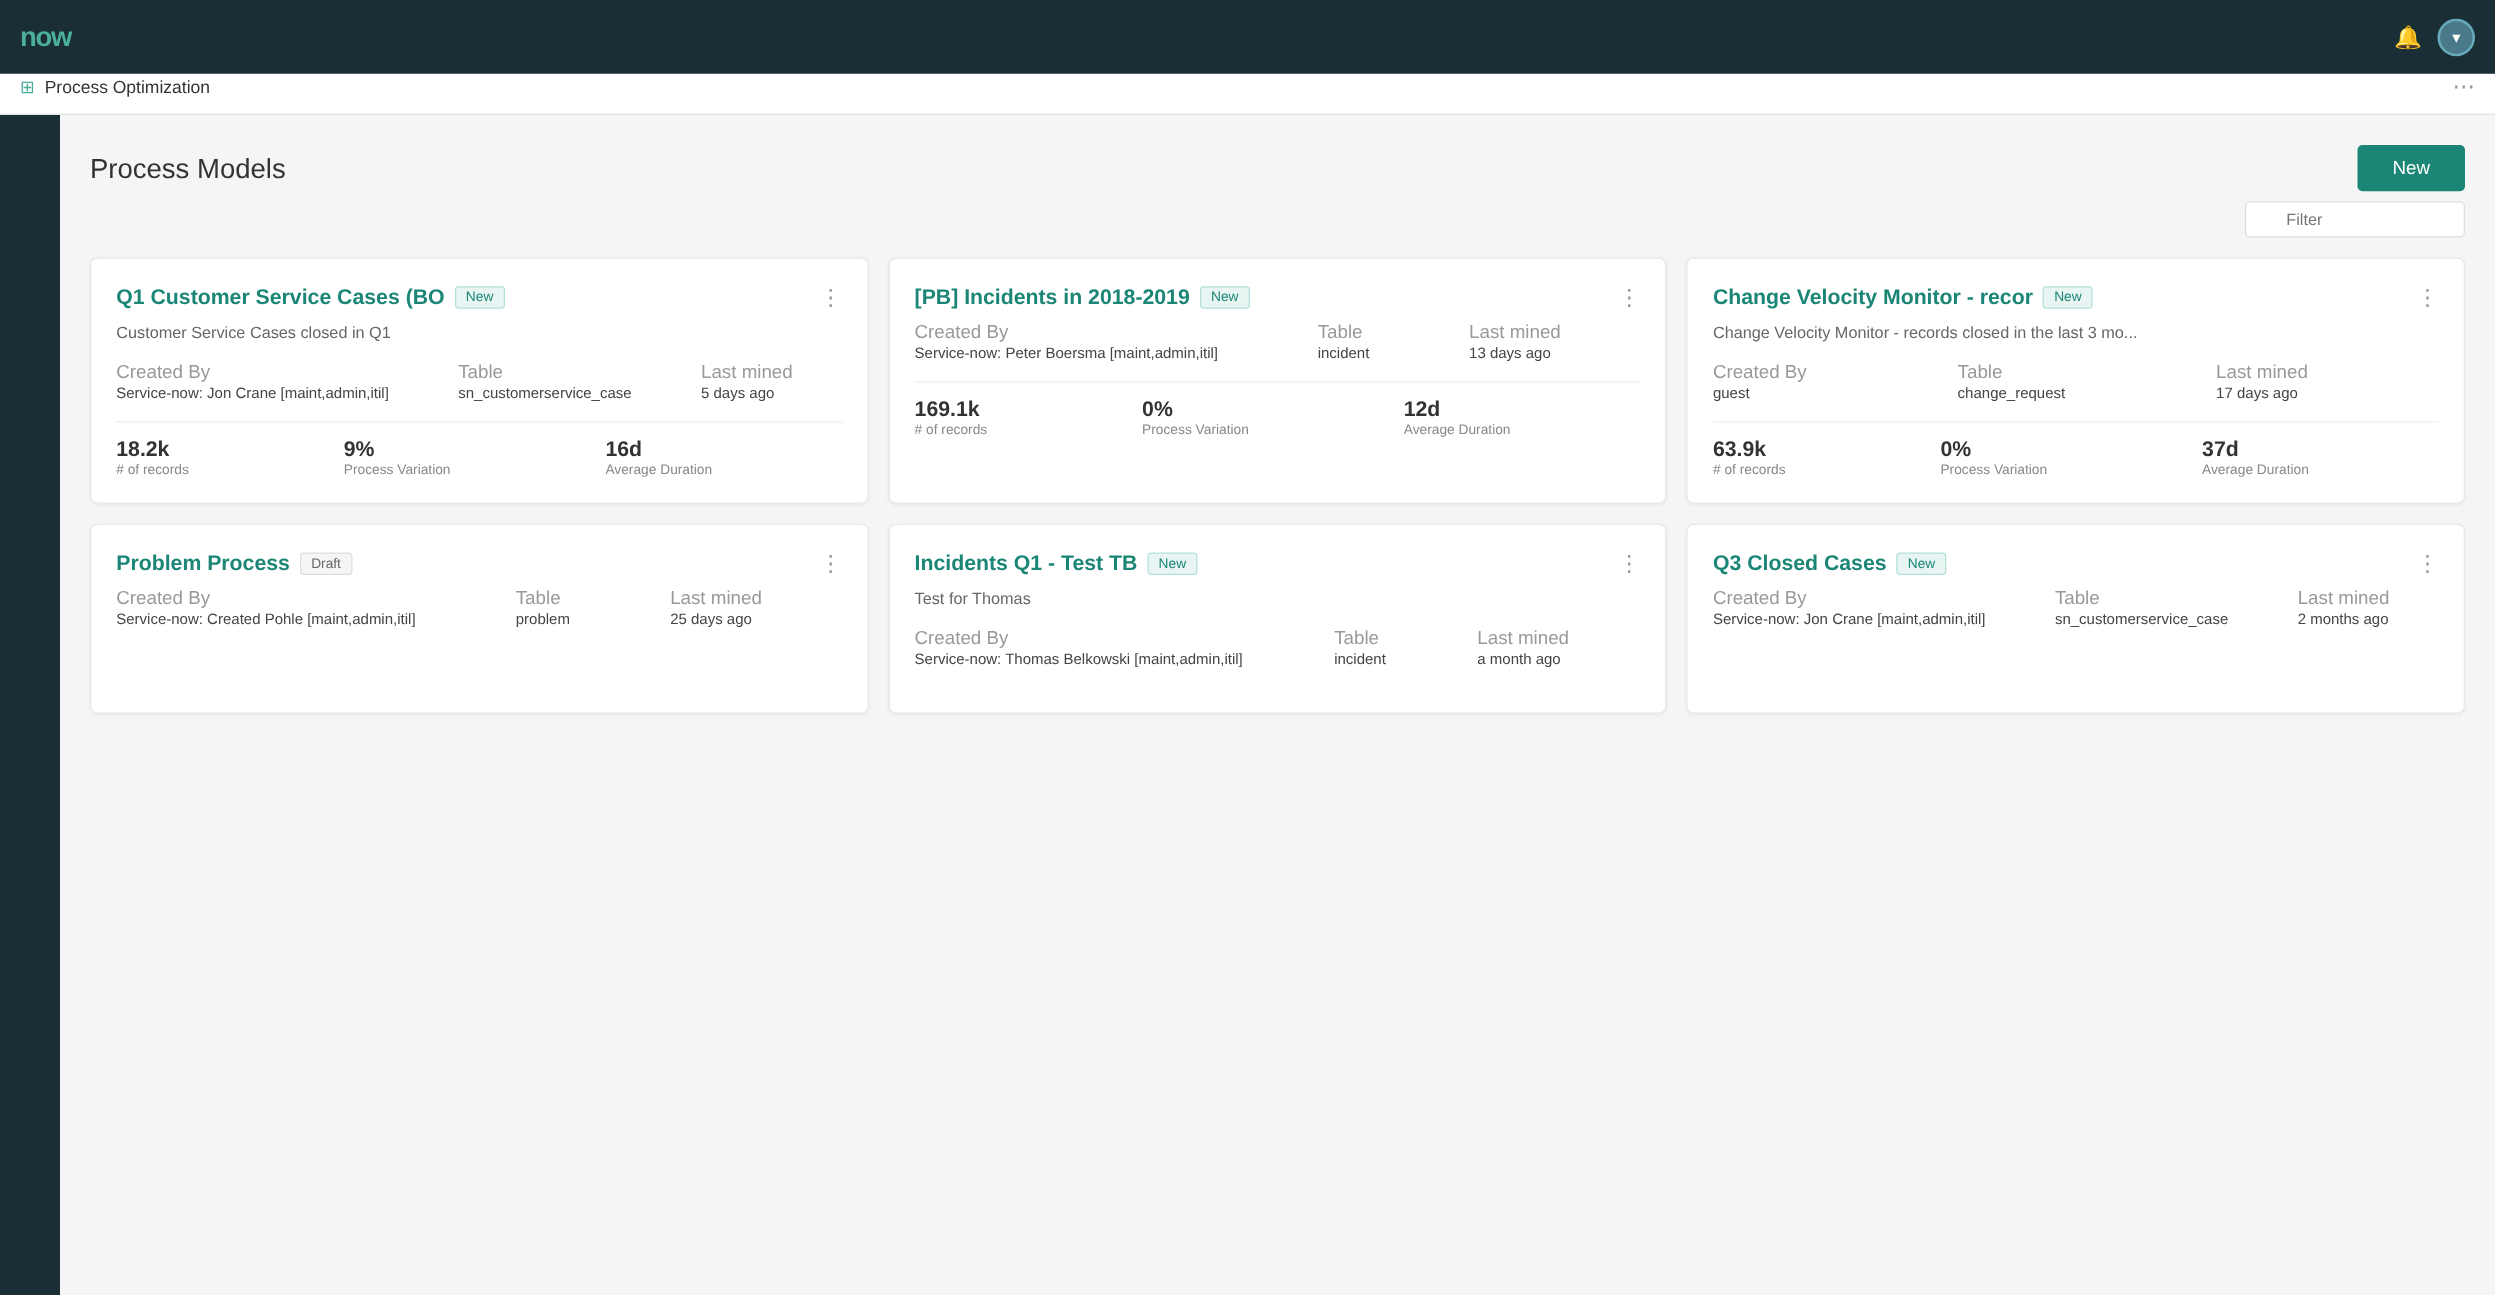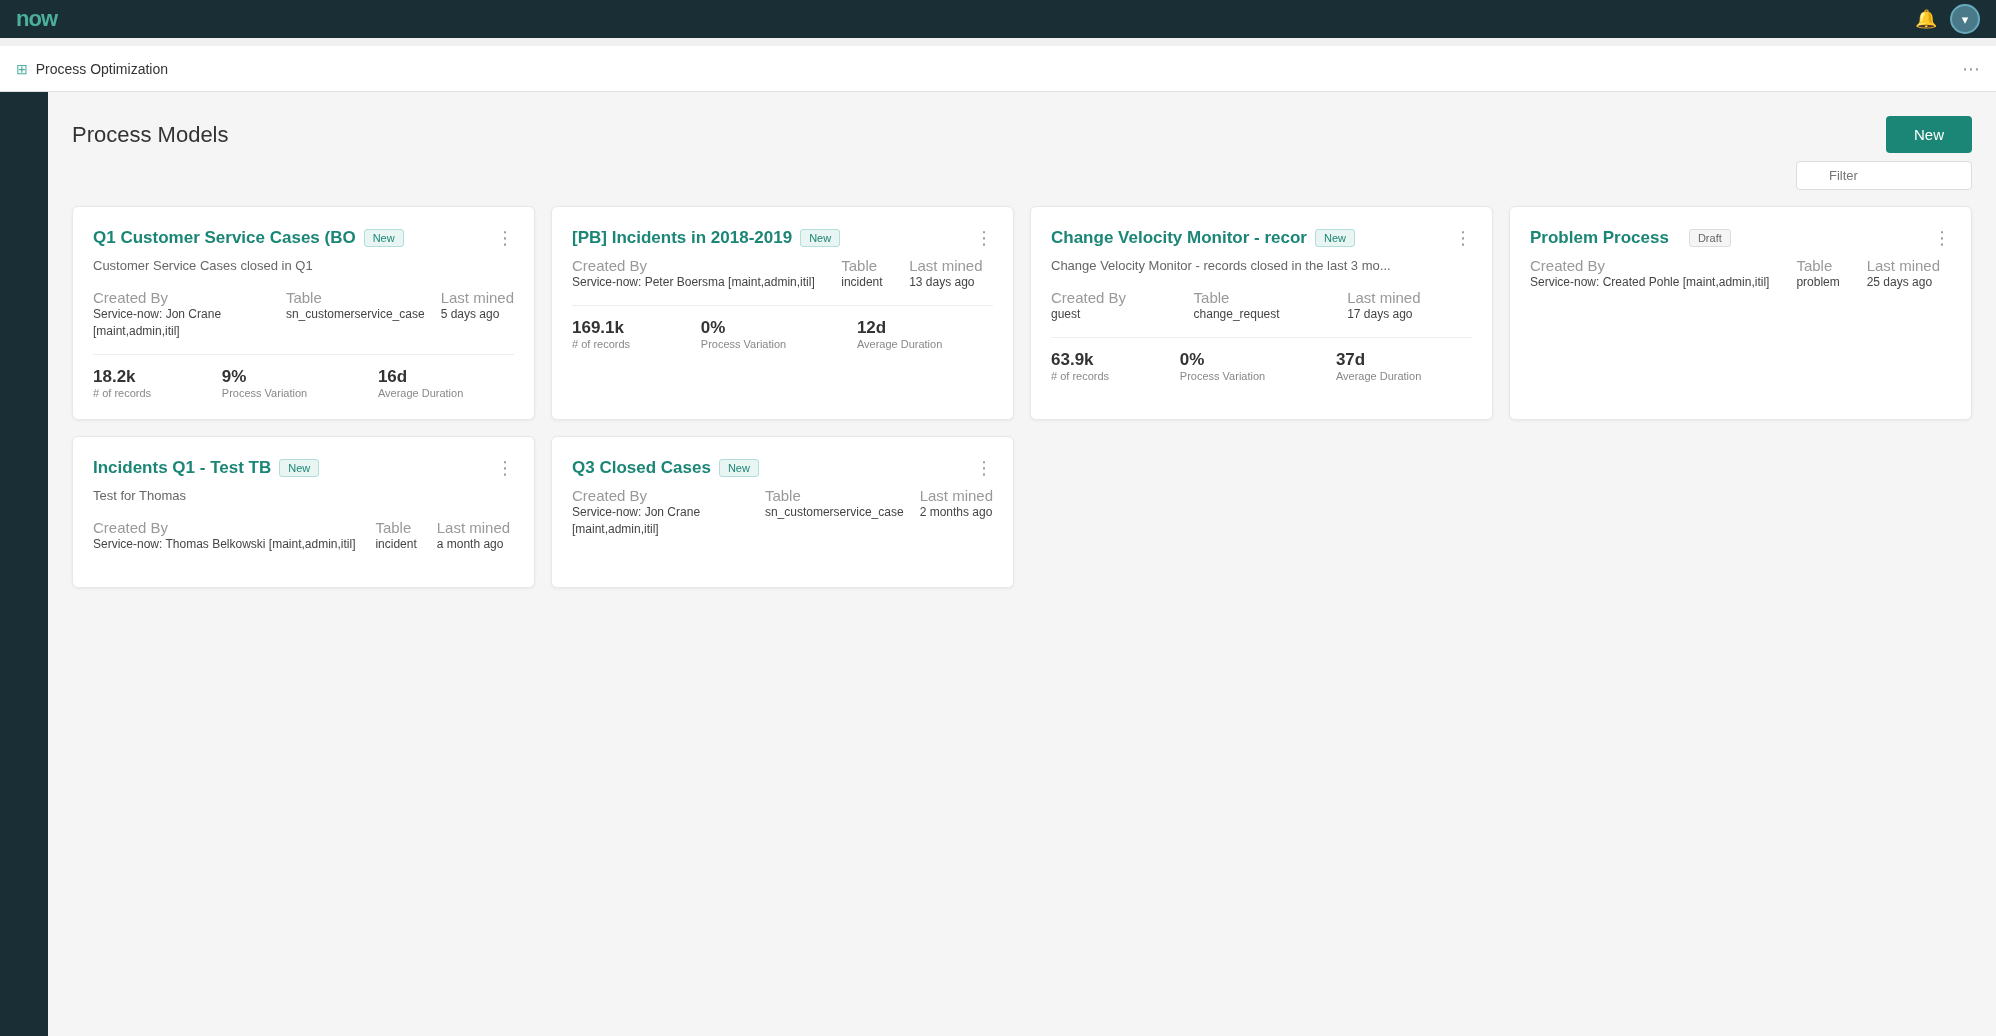--- a/index.html
+++ b/index.html
@@ -1,21 +1,21 @@
 <!DOCTYPE html>
 <html><head>
   <meta charset="utf-8">
   <style>
     * { box-sizing: border-box; margin: 0; padding: 0; }
     body { font-family: -apple-system, BlinkMacSystemFont, 'Segoe UI', sans-serif; background: #f0f0f0; height: 1036px; overflow: hidden; }
 
     
     .top-nav {
       background: #1a2e35;
-      height: 38px;
+      height: 59px;
       display: flex;
       align-items: center;
       justify-content: space-between;
       padding: 0 16px;
       position: fixed;
       top: 0; left: 0; right: 0;
       z-index: 100;
     }
     .top-nav-logo {
       color: white;
@@ -130,21 +130,21 @@
       left: 10px;
       top: 50%;
       transform: translateY(-50%);
       color: #999;
       font-size: 13px;
     }
 
     
     .cards-grid {
       display: grid;
-      grid-template-columns: repeat(4, 1fr);
+      grid-template-columns: repeat(3, 1fr);
       gap: 16px;
     }
 
     
     .card {
       background: white;
       border-radius: 6px;
       padding: 20px;
       border: 1px solid #e8e8e8;
       box-shadow: 0 1px 3px rgba(0,0,0,0.06);
@@ -164,21 +164,21 @@
     }
     .card-badge {
       display: inline-block;
       padding: 2px 8px;
       border-radius: 3px;
       font-size: 11px;
       font-weight: 500;
       flex-shrink: 0;
     }
     .badge-new { background: #e8f5f2; color: #1b8676; border: 1px solid #b2dfdb; }
-    .badge-draft { background: #f5f5f5; color: #666; border: 1px solid #ddd; margin-left: 12px; }
+    .badge-draft { background: #f5f5f5; color: #666; border: 1px solid #ddd; }
     .card-menu { color: #999; font-size: 18px; cursor: pointer; flex-shrink: 0; }
     .card-desc {
       font-size: 13px;
       color: #666;
       margin-bottom: 14px;
       line-height: 1.4;
     }
     .card-meta {
       display: grid;
       grid-template-columns: repeat(3, auto);

